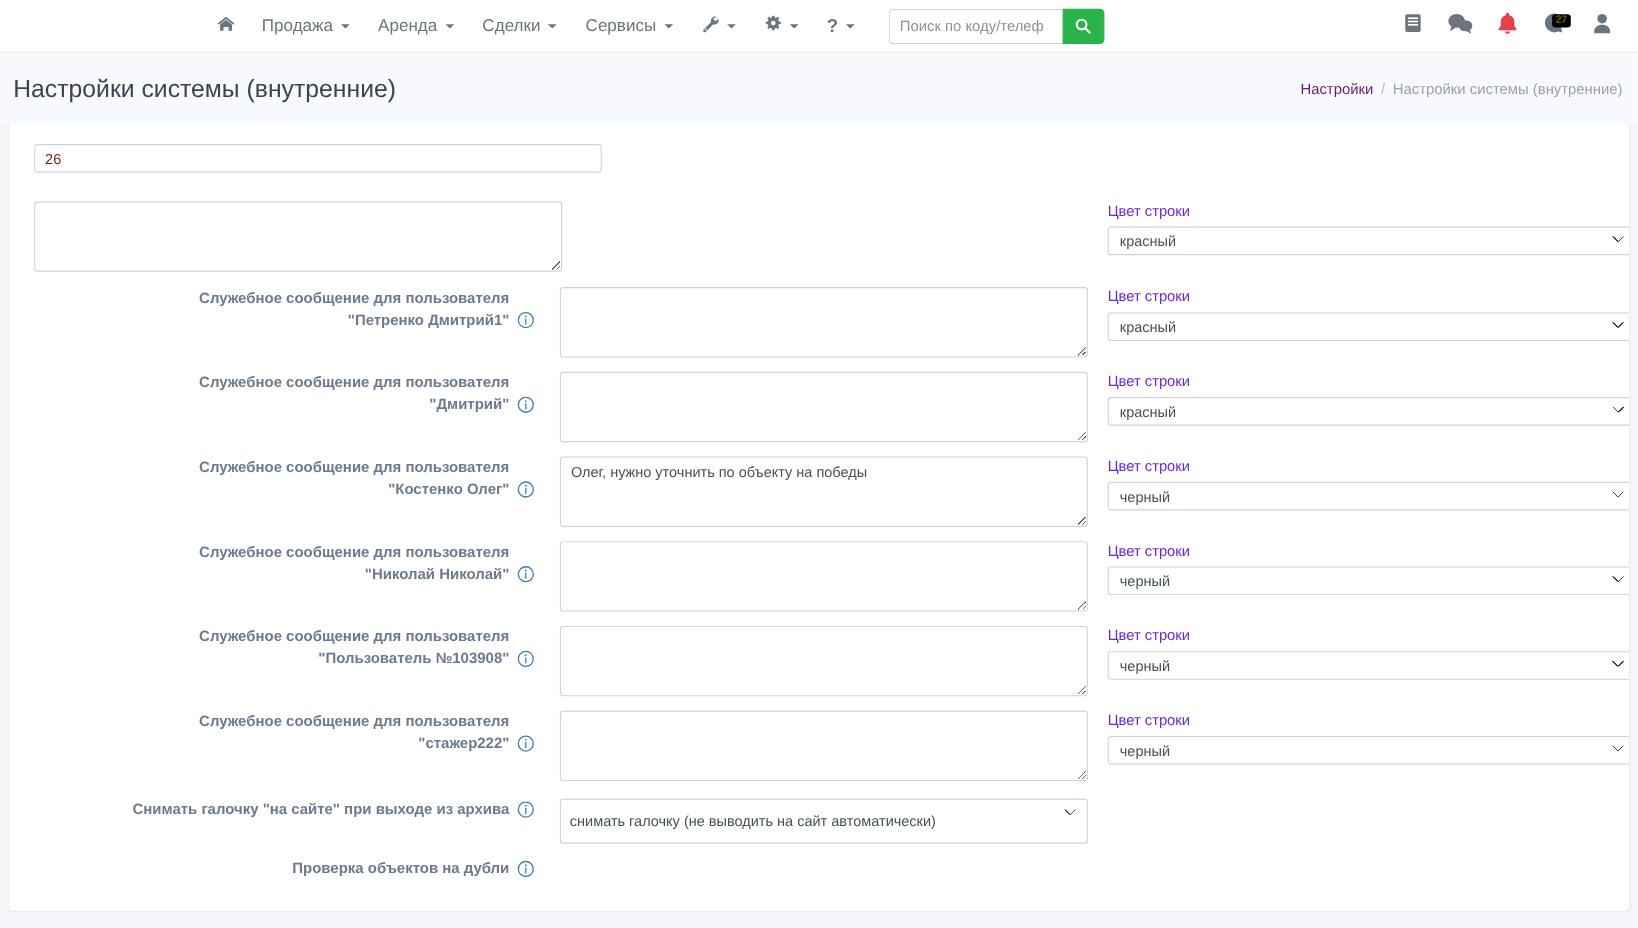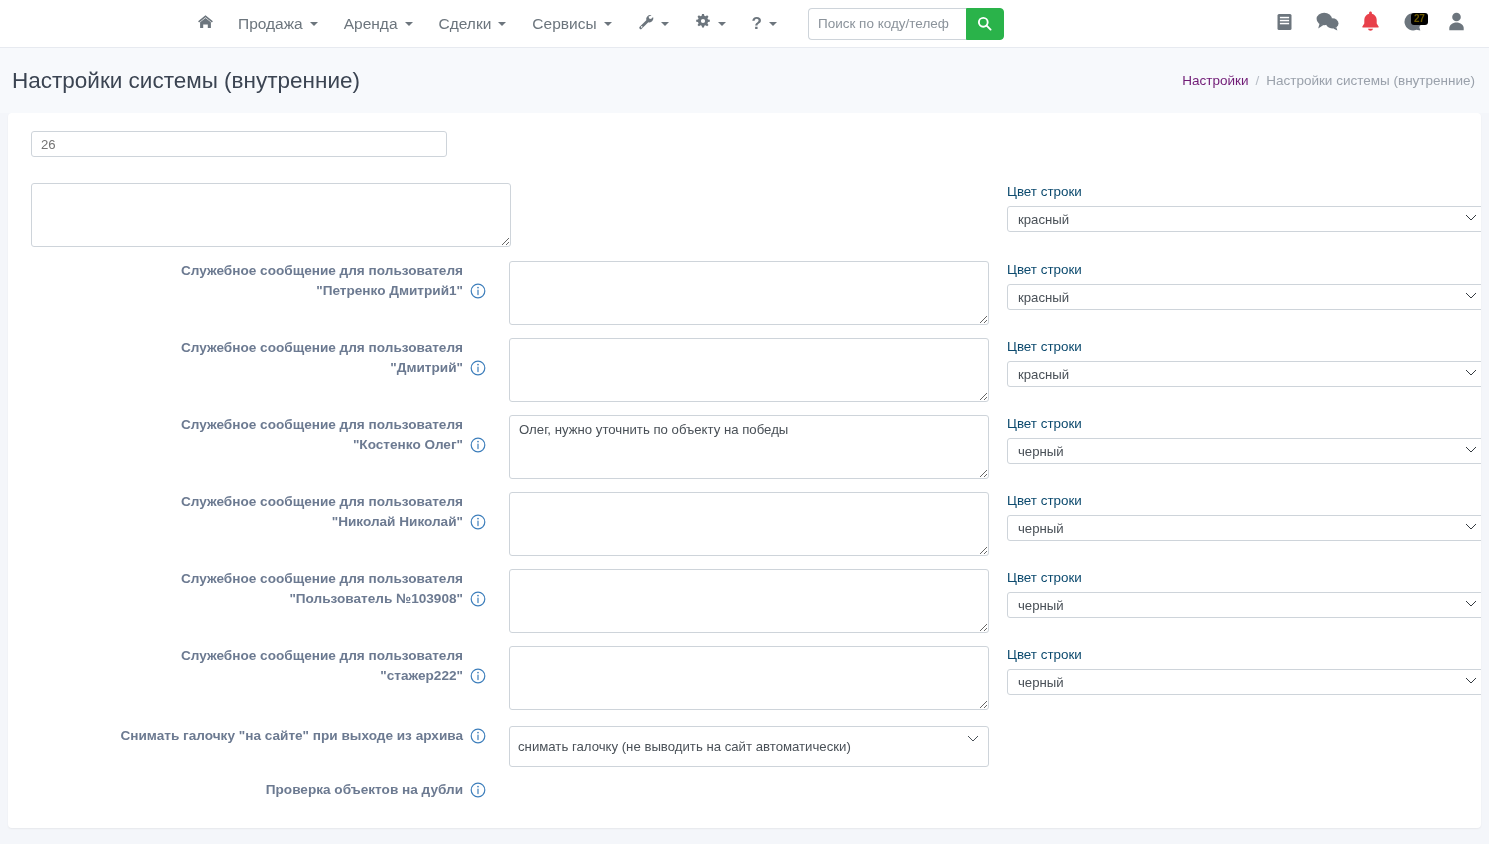--- a/index.html
+++ b/index.html
@@ -185,27 +185,27 @@
     margin-top: 2px;
     cursor: pointer;
   }
 
   .field-col {
     flex: 0 0 480px;
     padding-left: 23px;
   }
 
   .txt-input {
-    width: 416px;
+    width: 516px;
     height: 26px;
     border: 1px solid #ced4da;
     border-radius: 3px;
     padding: 2px 9px;
     font-size: 13.2px;
-    color: #737373;
+    color: #7f1d1d;
     font-family: "Liberation Sans", sans-serif;
     outline: none;
     background: #fff;
   }
   .txtarea {
     width: 480px;
     height: 64px;
     border: 1px solid #ced4da;
     border-radius: 3px;
     padding: 5px 9px;
@@ -243,21 +243,21 @@
   }
 
   
   .color-col {
     position: absolute;
     left: 999px;
     width: 480px;
   }
   .color-lbl {
     font-size: 13.4px;
-    color: #0c4a6e;
+    color: #6d28d9;
     margin-bottom: 6px;
     line-height: 16px;
   }
   .sel-color {
     width: 480px;
     height: 26px;
     border: 1px solid #ced4da;
     border-radius: 3px;
     padding: 0 26px 0 10px;
     font-size: 13.2px;

